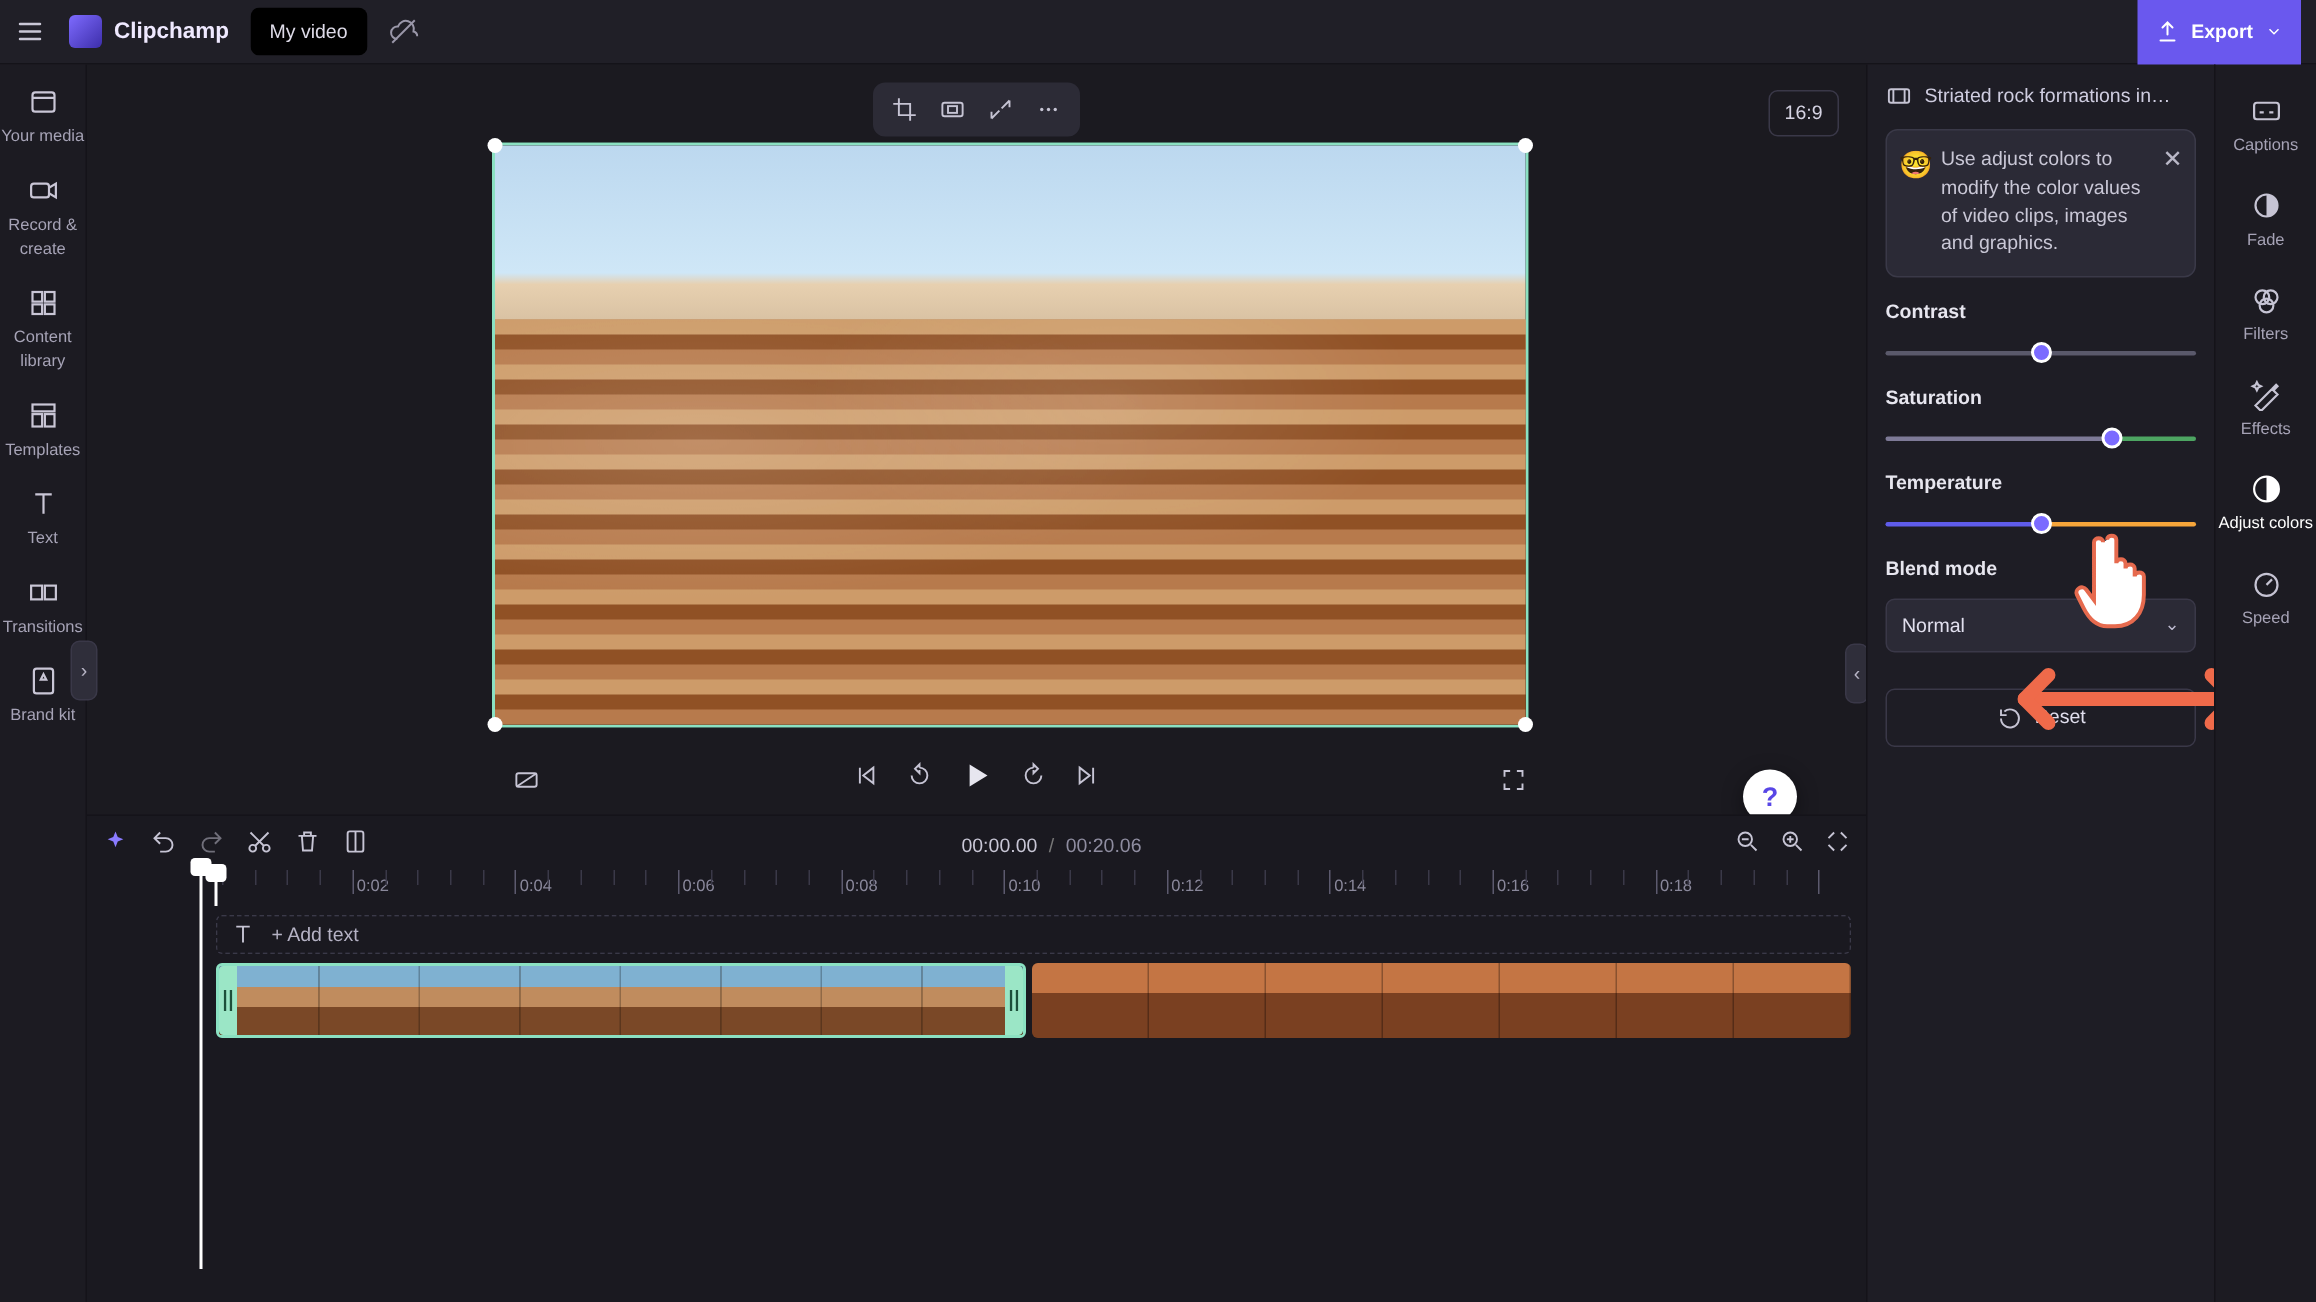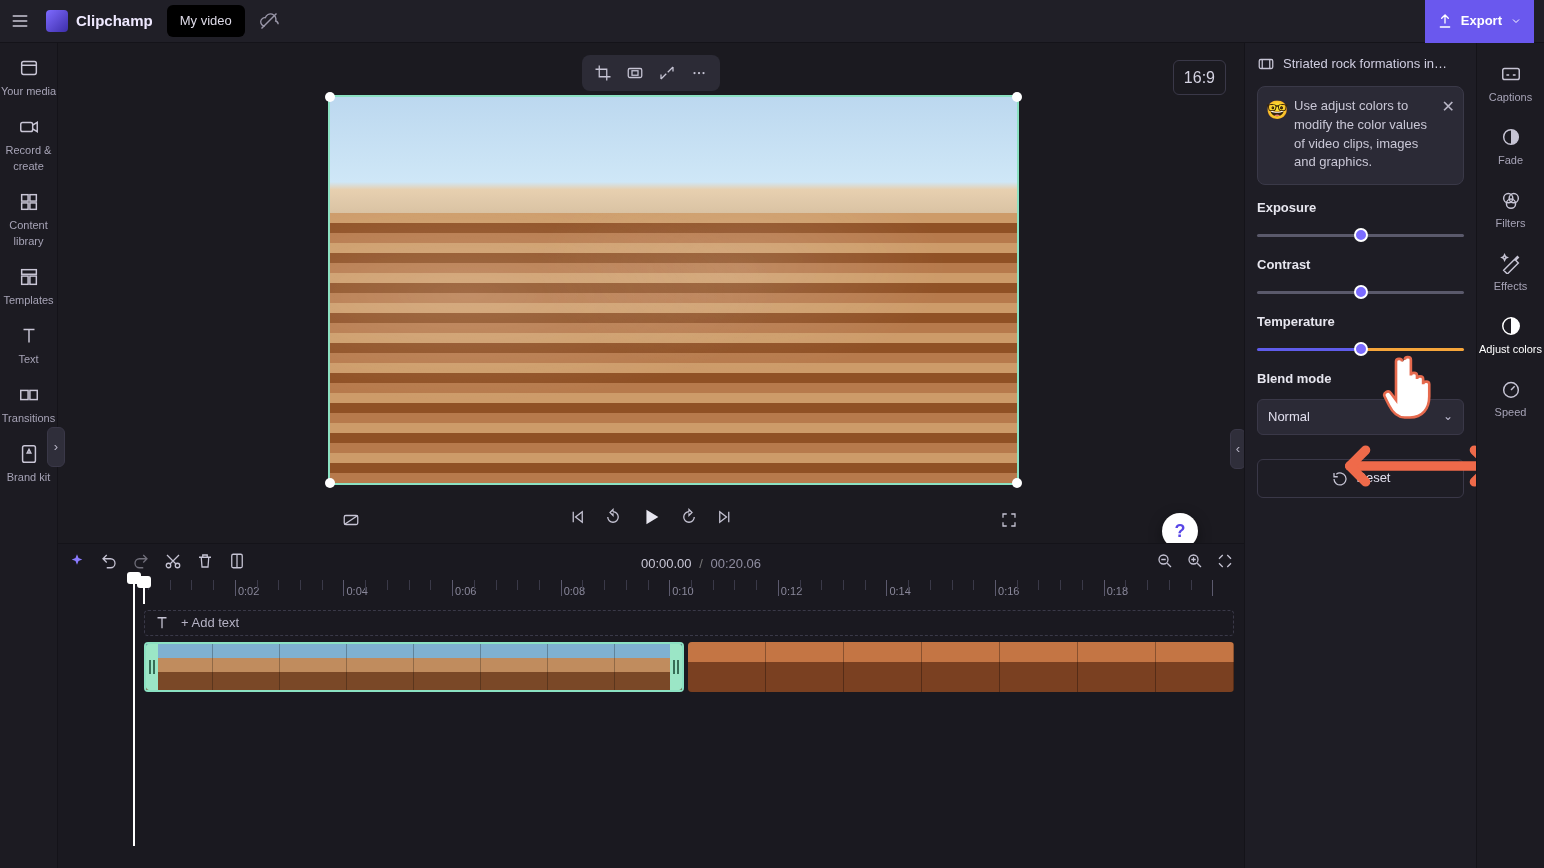--- a/index.html
+++ b/index.html
@@ -43,21 +43,21 @@
   .right-rail{background:#1c1b22;border-left:1px solid #141319;padding-top:10px}
   .right-rail .r-item{display:flex;flex-direction:column;align-items:center;gap:5px;color:var(--muted);font-size:11px;padding:10px 0;cursor:pointer}
   .right-rail .r-item svg{width:22px;height:22px;fill:none;stroke:#c6c4d4;stroke-width:1.6}
   .right-rail .r-item.active{color:#fff}
   .right-rail .r-item.active svg{stroke:#fff;fill:#fff}
 
   
   .center{display:flex;flex-direction:column;min-width:0}
   .preview-wrap{position:relative;flex:0 0 500px;display:flex;flex-direction:column}
   .preview-area{position:relative;flex:1;}
-  .aspect-badge{position:absolute;right:18px;top:17px;border:1px solid var(--border);color:#d5d3e2;border-radius:6px;padding:5px 10px;font-size:16px}
+  .aspect-badge{position:absolute;right:18px;top:17px;border:1px solid var(--border);color:#d5d3e2;border-radius:6px;padding:5px 10px;font-size:13px}
   .toolbar-float{position:absolute;left:50%;transform:translateX(-50%);top:12px;background:#2c2b36;border-radius:8px;display:flex;gap:10px;padding:7px 10px}
   .toolbar-float .ticon{width:22px;height:22px;display:flex;align-items:center;justify-content:center;color:#c8c6d5}
   .preview{
     position:absolute;left:270px;top:52px;width:691px;height:390px;
     background:#000;border:2px solid var(--frame);
   }
   .preview .sky{position:absolute;inset:0;
     background: linear-gradient(#bcd8ef 0%, #cfe7f7 22%, #e7d0b0 24%, #3d2612 100%);
   }
   .preview .rock{position:absolute;left:0;right:0;top:30%;height:70%;
@@ -481,31 +481,31 @@
       <span style="white-space:nowrap;overflow:hidden;text-overflow:ellipsis;max-width:165px;display:inline-block">Striated rock formations in cany…</span>
     </div>
 
     <div class="hint">
       <span class="emoji">🤓</span>
       <span>Use adjust colors to modify the color values of video clips, images and graphics.</span>
       <span class="close">✕</span>
     </div>
 
     <div class="slider-group">
-      <div class="label">Exposure</div>
-      <div class="slider">
-          <div class="rail"></div>
-          <div class="knob" style="left:50%"></div>
-        </div>
-    </div>
-    <div class="slider-group">
       <div class="label">Contrast</div>
       <div class="slider">
           <div class="rail"></div>
           <div class="knob" style="left:50%"></div>
+        </div>
+    </div>
+    <div class="slider-group">
+      <div class="label">Saturation</div>
+      <div class="slider">
+          <div class="rail sat"></div>
+          <div class="knob" style="left:73%"></div>
         </div>
     </div>
     <div class="slider-group">
       <div class="label">Temperature</div>
       <div class="slider">
           <div class="rail temp"></div>
           <div class="knob" style="left:50%"></div>
         </div>
     </div>
 

